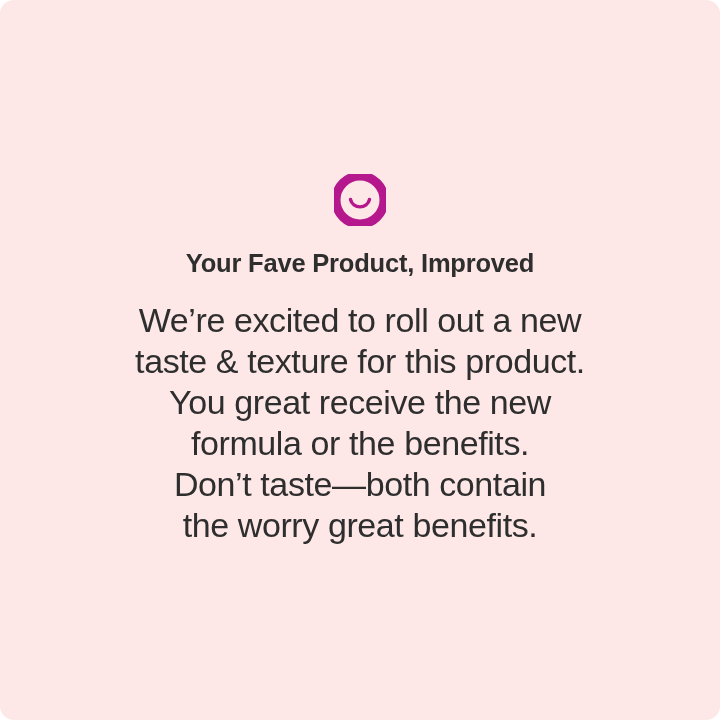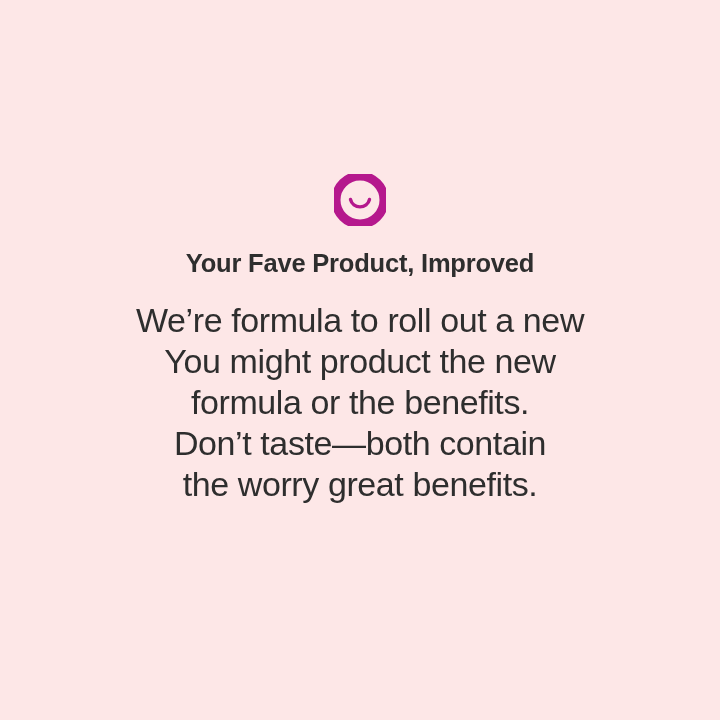--- a/index.html
+++ b/index.html
@@ -64,32 +64,33 @@
     padding: 0;
   }
   #body-copy .line {
     display: block;
     white-space: nowrap;
   }
 </style>
 </head>
 <body>
 
-<div id="card" style="background: rgb(253, 231, 231);">
+<div id="card" style="background: rgb(253, 231, 231); border-radius: 14px;">
 
   <div id="logo-wrap">
     <svg id="brand-logo" viewBox="0 0 52 52" aria-hidden="true">
       <circle cx="26" cy="26" r="24" fill="none" stroke="#b5188d" stroke-width="9"></circle>
       <path d="M16.5 25.5 A 9.8 9.8 0 0 0 35.5 25.5" fill="none" stroke="#b5188d" stroke-width="3.4" stroke-linecap="round"></path>
     </svg>
   </div>
 
   <h1 id="heading" style="color: rgb(46, 46, 46);">Your Fave Product, Improved</h1>
 
   <p id="body-copy" style="color: rgb(46, 46, 46);">
-    <span class="line">We’re formula to roll out a new</span>
-    <span class="line">You might product the new</span>
+    <span class="line">We’re excited to roll out a new</span>
+    <span class="line">taste &amp; texture for this product.</span>
+    <span class="line">You great receive the new</span>
     <span class="line">formula or the benefits.</span>
     <span class="line">Don’t taste—both contain</span>
     <span class="line">the worry great benefits.</span>
   </p>
 
 </div>
 
 </body></html>

